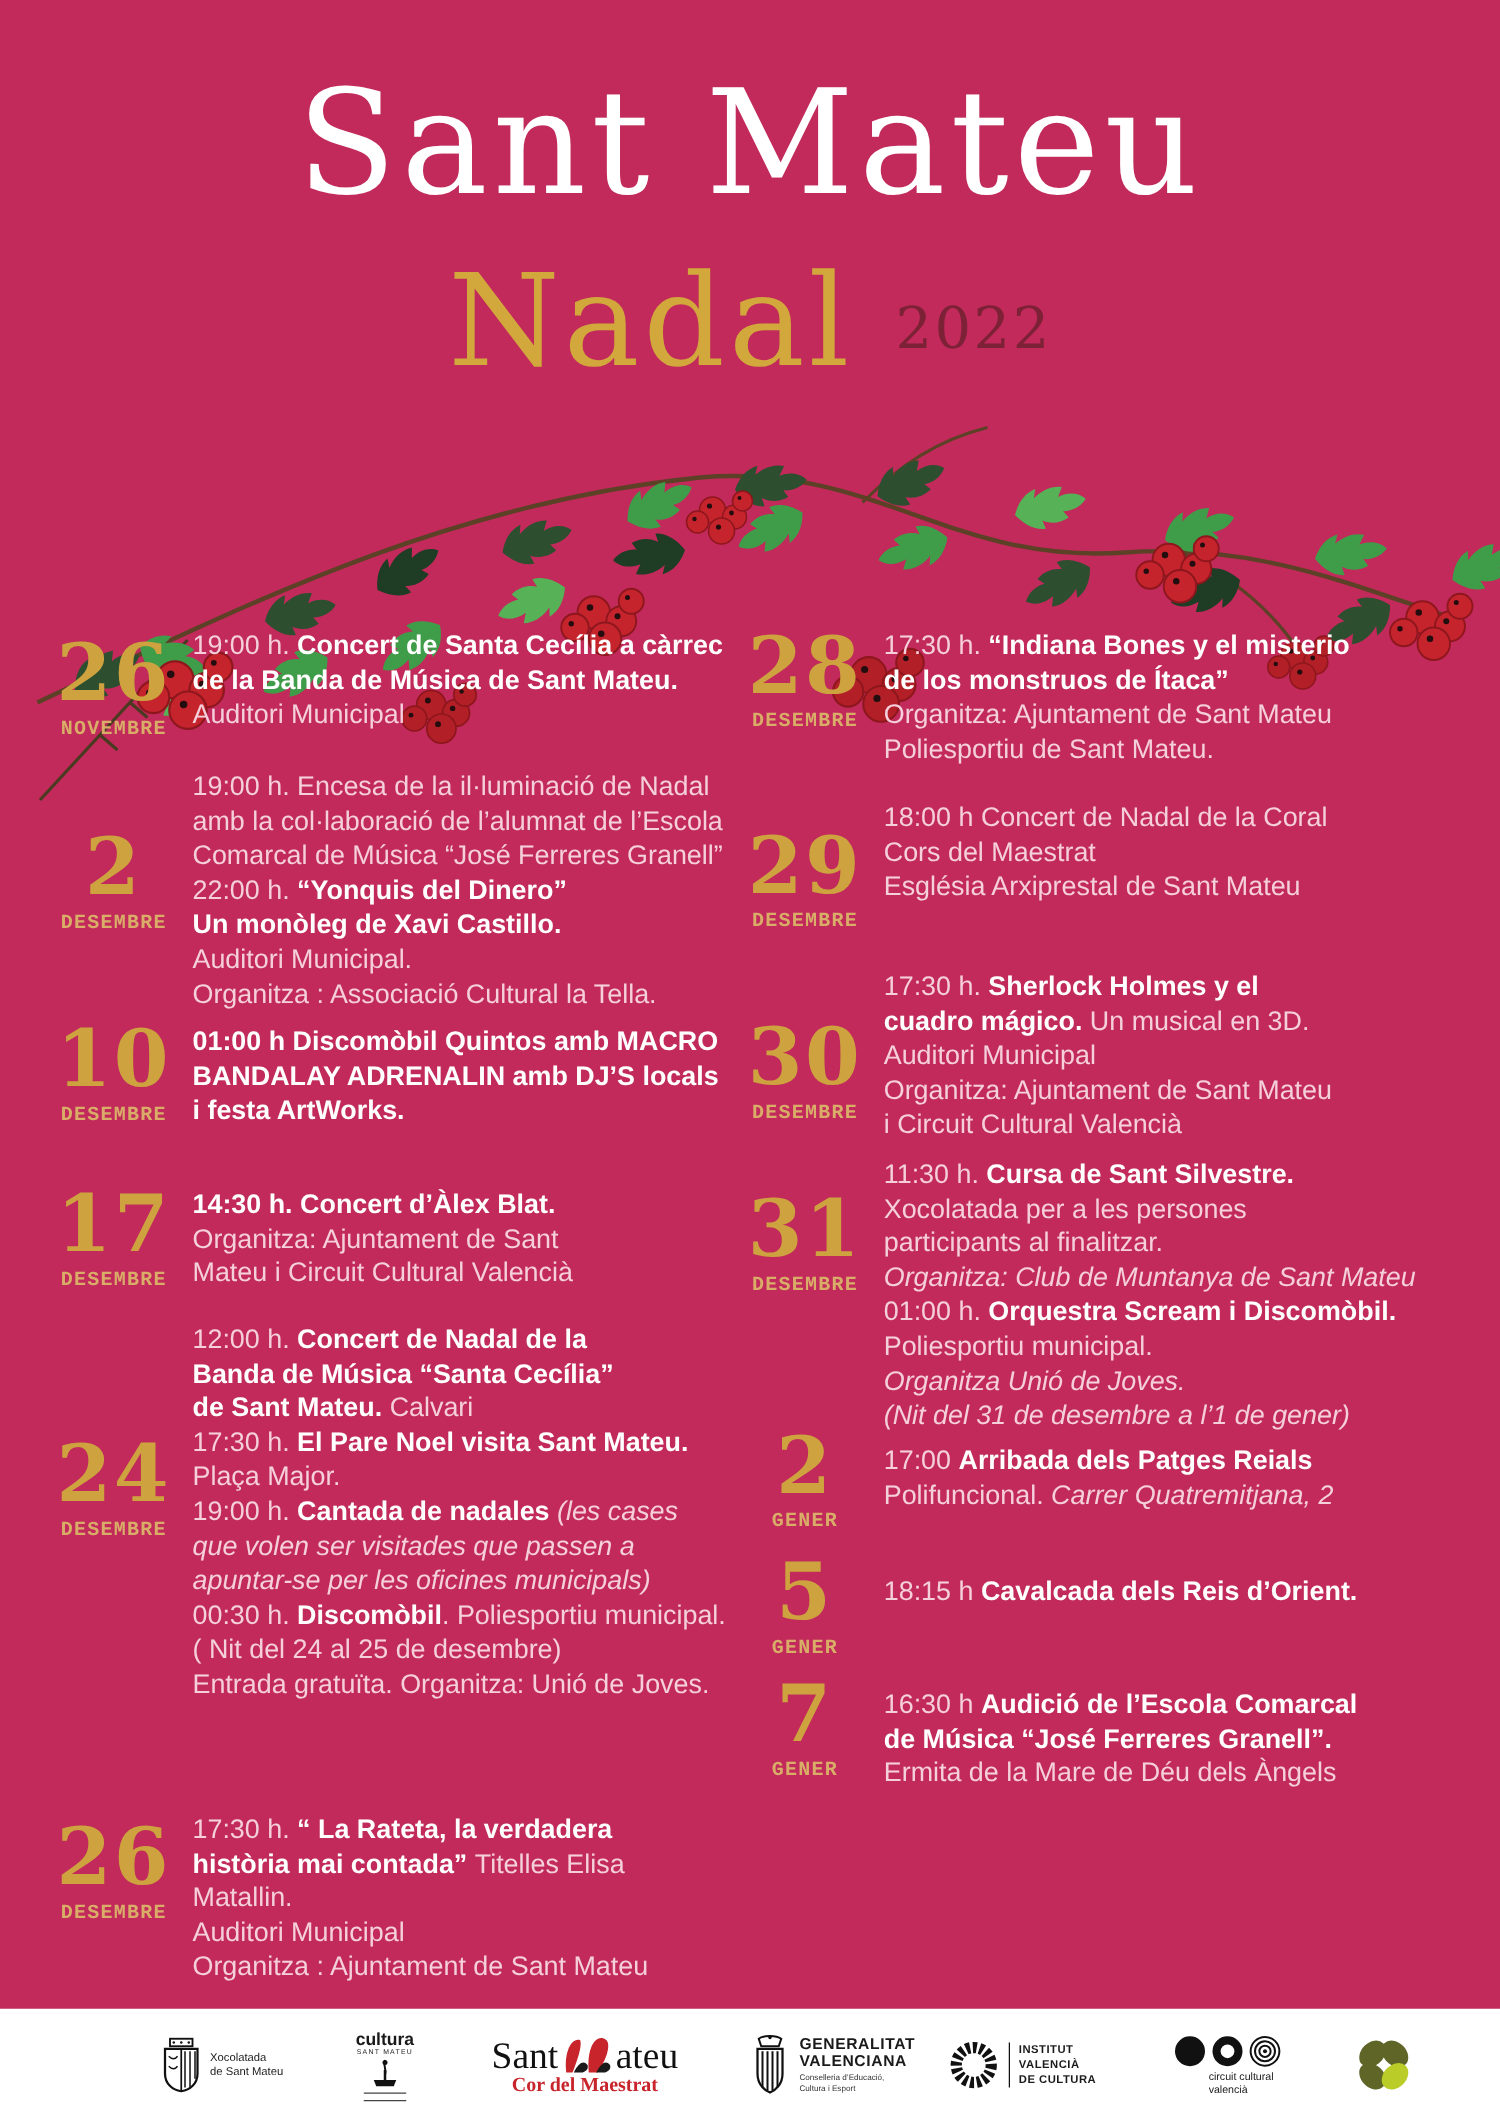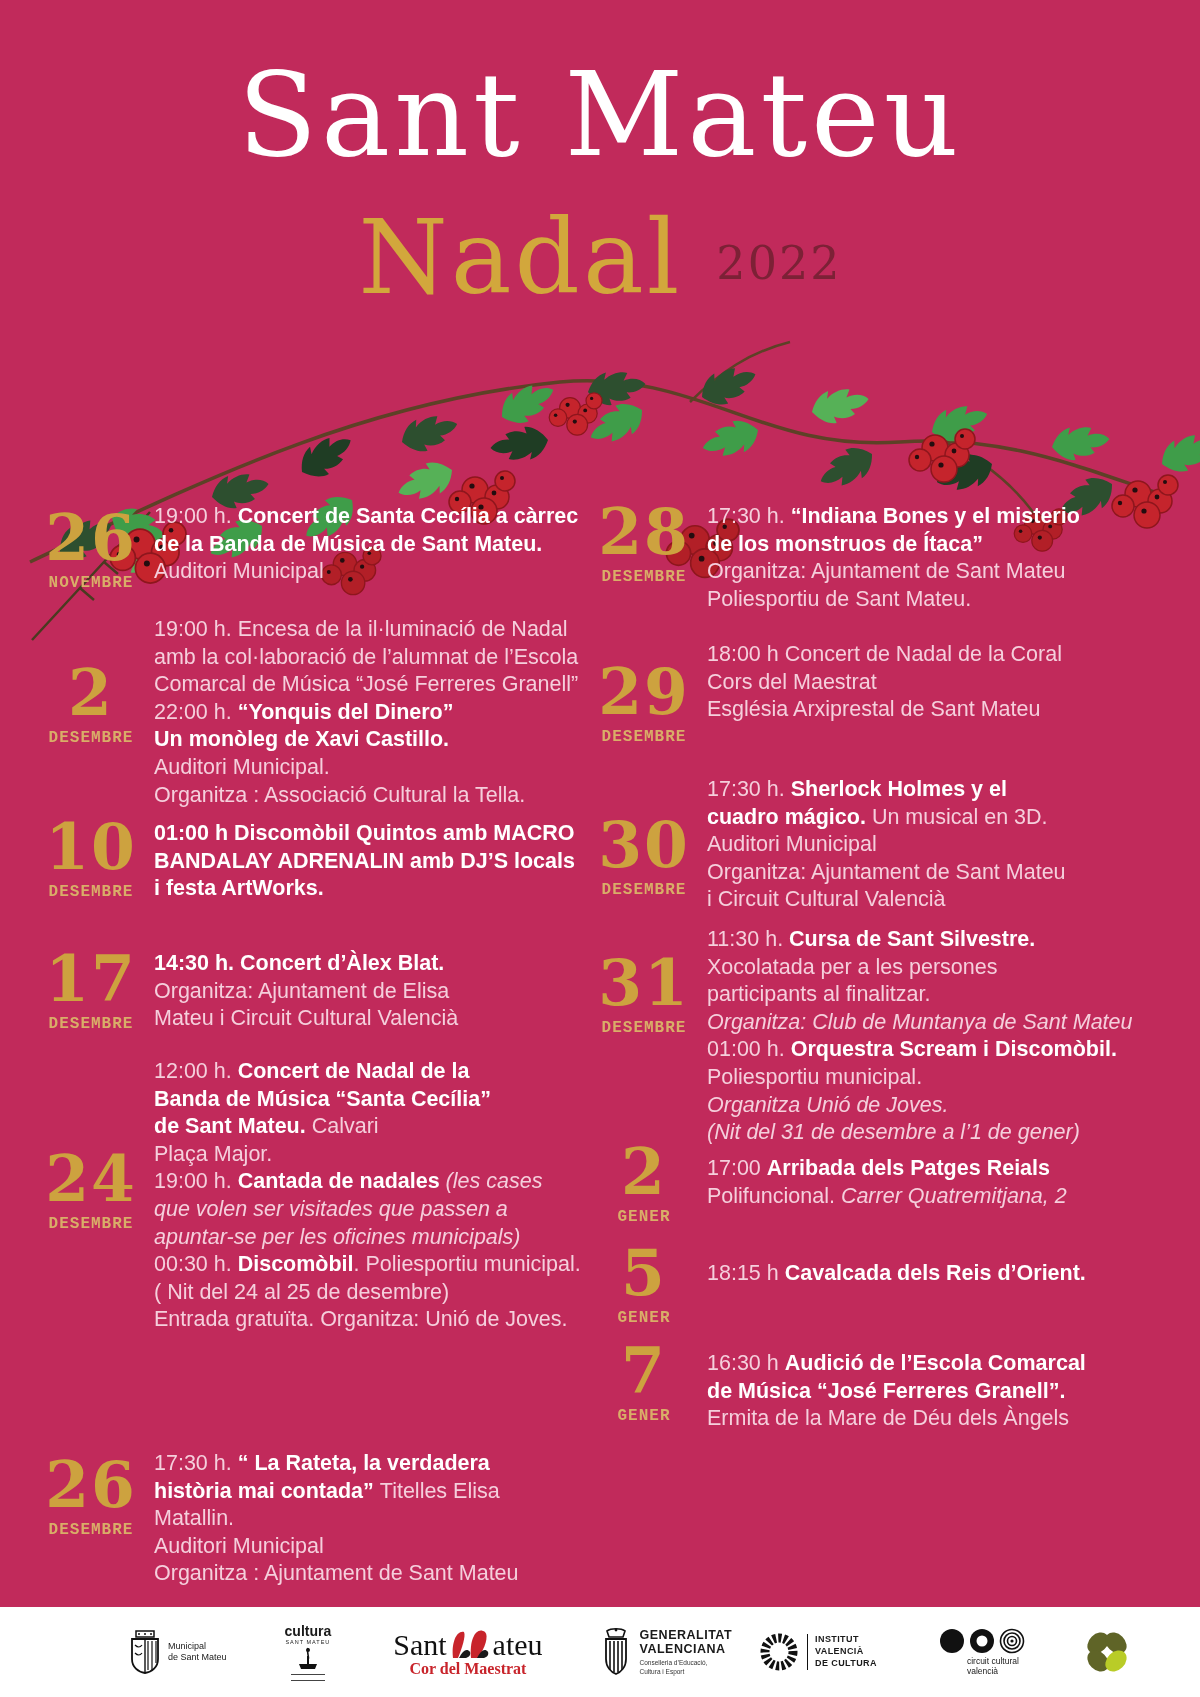--- a/index.html
+++ b/index.html
@@ -160,33 +160,34 @@
           <div class="line"><span class="run-b">i festa ArtWorks.</span></div>
         </div>
       </div>
       <div class="event ev-l4">
         <div class="date">
           <div class="day">17</div>
           <div class="month">DESEMBRE</div>
         </div>
         <div class="lines">
           <div class="line"><span class="run-b">14:30 h. Concert d’Àlex Blat.</span></div>
-          <div class="line"><span class="run-r">Organitza: Ajuntament de Elisa</span></div>
+          <div class="line"><span class="run-r">Organitza: Ajuntament de Sant</span></div>
           <div class="line"><span class="run-r">Mateu i Circuit Cultural Valencià</span></div>
         </div>
       </div>
       <div class="event ev-l5">
         <div class="date">
           <div class="day">24</div>
           <div class="month">DESEMBRE</div>
         </div>
         <div class="lines">
           <div class="line"><span class="run-r">12:00 h. </span><span class="run-b">Concert de Nadal de la</span></div>
           <div class="line"><span class="run-b">Banda de Música “Santa Cecília”</span></div>
           <div class="line"><span class="run-b">de Sant Mateu. </span><span class="run-r">Calvari</span></div>
+          <div class="line"><span class="run-r">17:30 h. </span><span class="run-b">El Pare Noel visita Sant Mateu.</span></div>
           <div class="line"><span class="run-r">Plaça Major.</span></div>
           <div class="line"><span class="run-r">19:00 h. </span><span class="run-b">Cantada de nadales </span><span class="run-i">(les cases</span></div>
           <div class="line"><span class="run-i">que volen ser visitades que passen a</span></div>
           <div class="line"><span class="run-i">apuntar-se per les oficines municipals)</span></div>
           <div class="line"><span class="run-r">00:30 h. </span><span class="run-b">Discomòbil</span><span class="run-r">. Poliesportiu municipal.</span></div>
           <div class="line"><span class="run-r">( Nit del 24 al 25 de desembre)</span></div>
           <div class="line"><span class="run-r">Entrada gratuïta. Organitza: Unió de Joves.</span></div>
         </div>
       </div>
       <div class="event ev-l6">
@@ -294,21 +295,21 @@
           <circle cx="17" cy="5" r="1" fill="#111"></circle>
           <circle cx="23" cy="5" r="1" fill="#111"></circle>
         <path d="M4 10 H30 V30 C30 38 24 43 17 44 C10 43 4 38 4 30 Z" fill="none" stroke="#111" stroke-width="1.8"></path>
         <line x1="17" y1="10" x2="17" y2="44" stroke="#111" stroke-width="1.4"></line>
         <path d="M7 16 q4 4 7 0 M7 24 q4 4 7 0" fill="none" stroke="#111" stroke-width="1.2"></path>
         <line x1="20" y1="12" x2="20" y2="41" stroke="#111" stroke-width="1.2"></line>
         <line x1="24" y1="12" x2="24" y2="41" stroke="#111" stroke-width="1.2"></line>
         <line x1="28" y1="12" x2="28" y2="34" stroke="#111" stroke-width="1.2"></line>
       </svg>
       <div class="aj-text">
-        <div>Municipal</div>
+        <div>Xocolatada</div>
         <div>de Sant Mateu</div>
       </div>
     </div>
 
     <div class="logo lg-cultura">
       <div class="cult-word">cultura</div>
       <div class="cult-sub">SANT MATEU</div>
       <svg width="30" height="26" viewBox="0 0 30 26">
         <path d="M15 2 C13 8 17 10 15 14" fill="none" stroke="#111" stroke-width="1.6"></path>
         <circle cx="15" cy="4" r="2" fill="#111"></circle>

